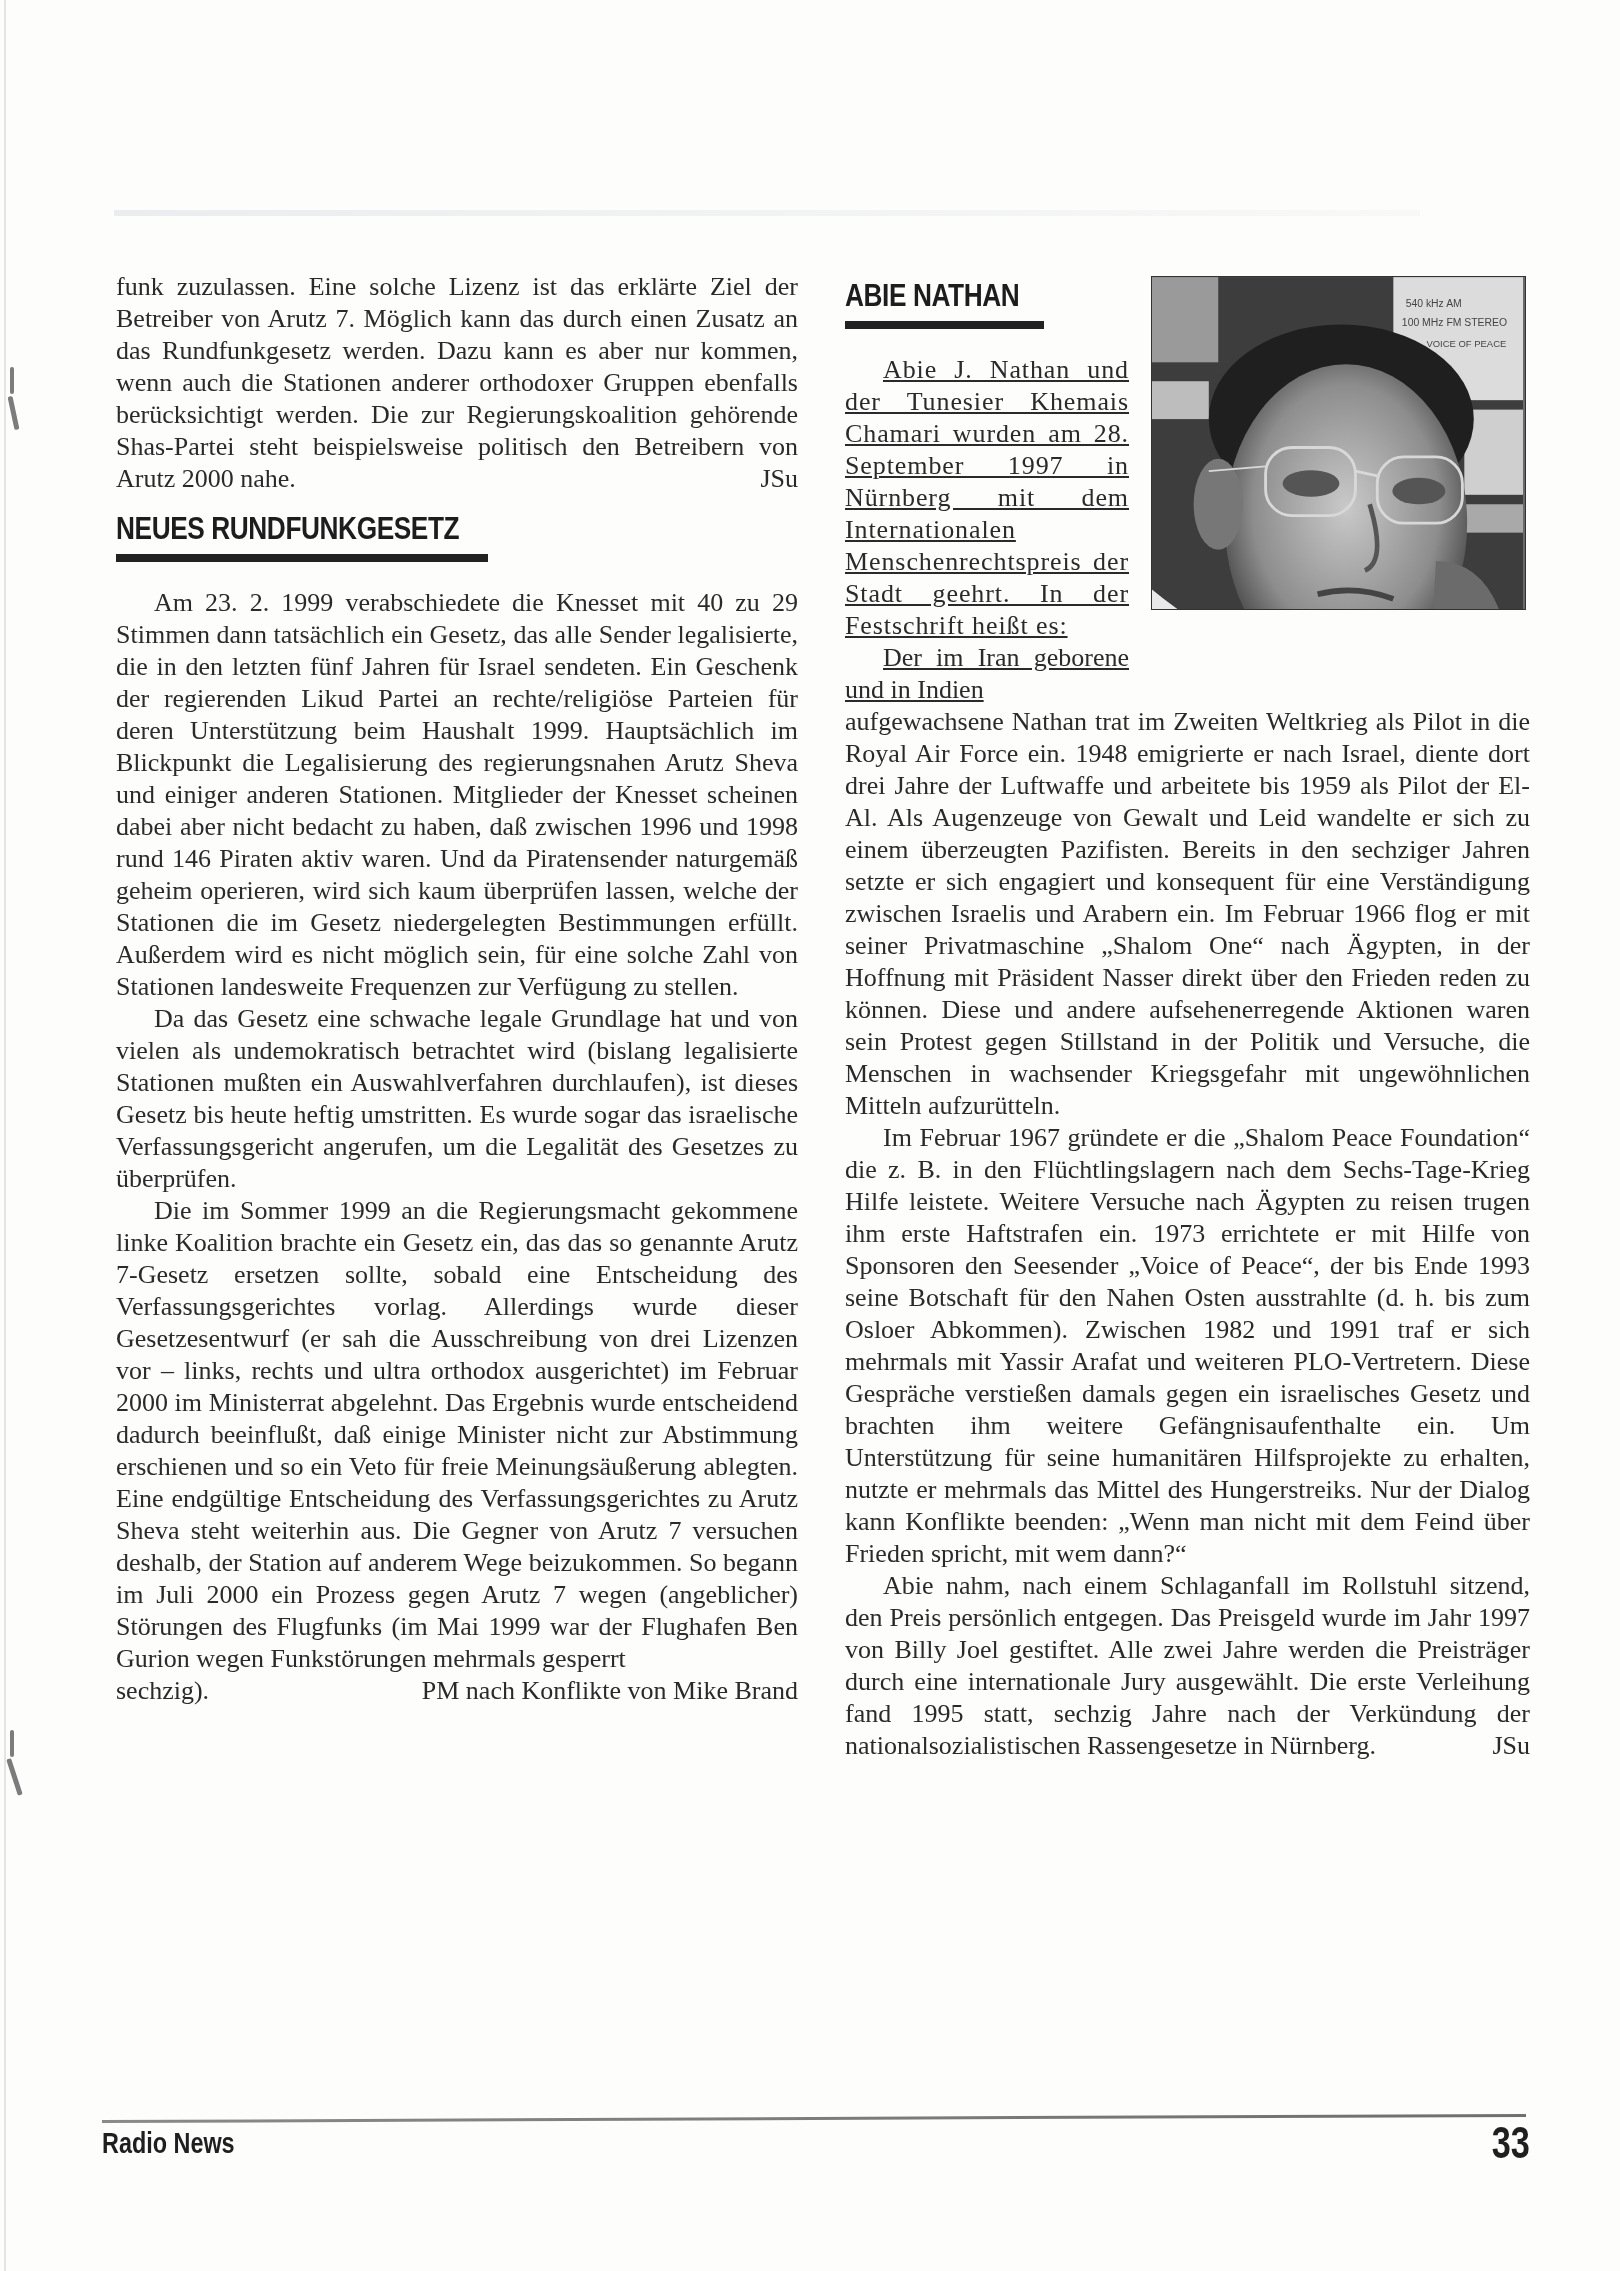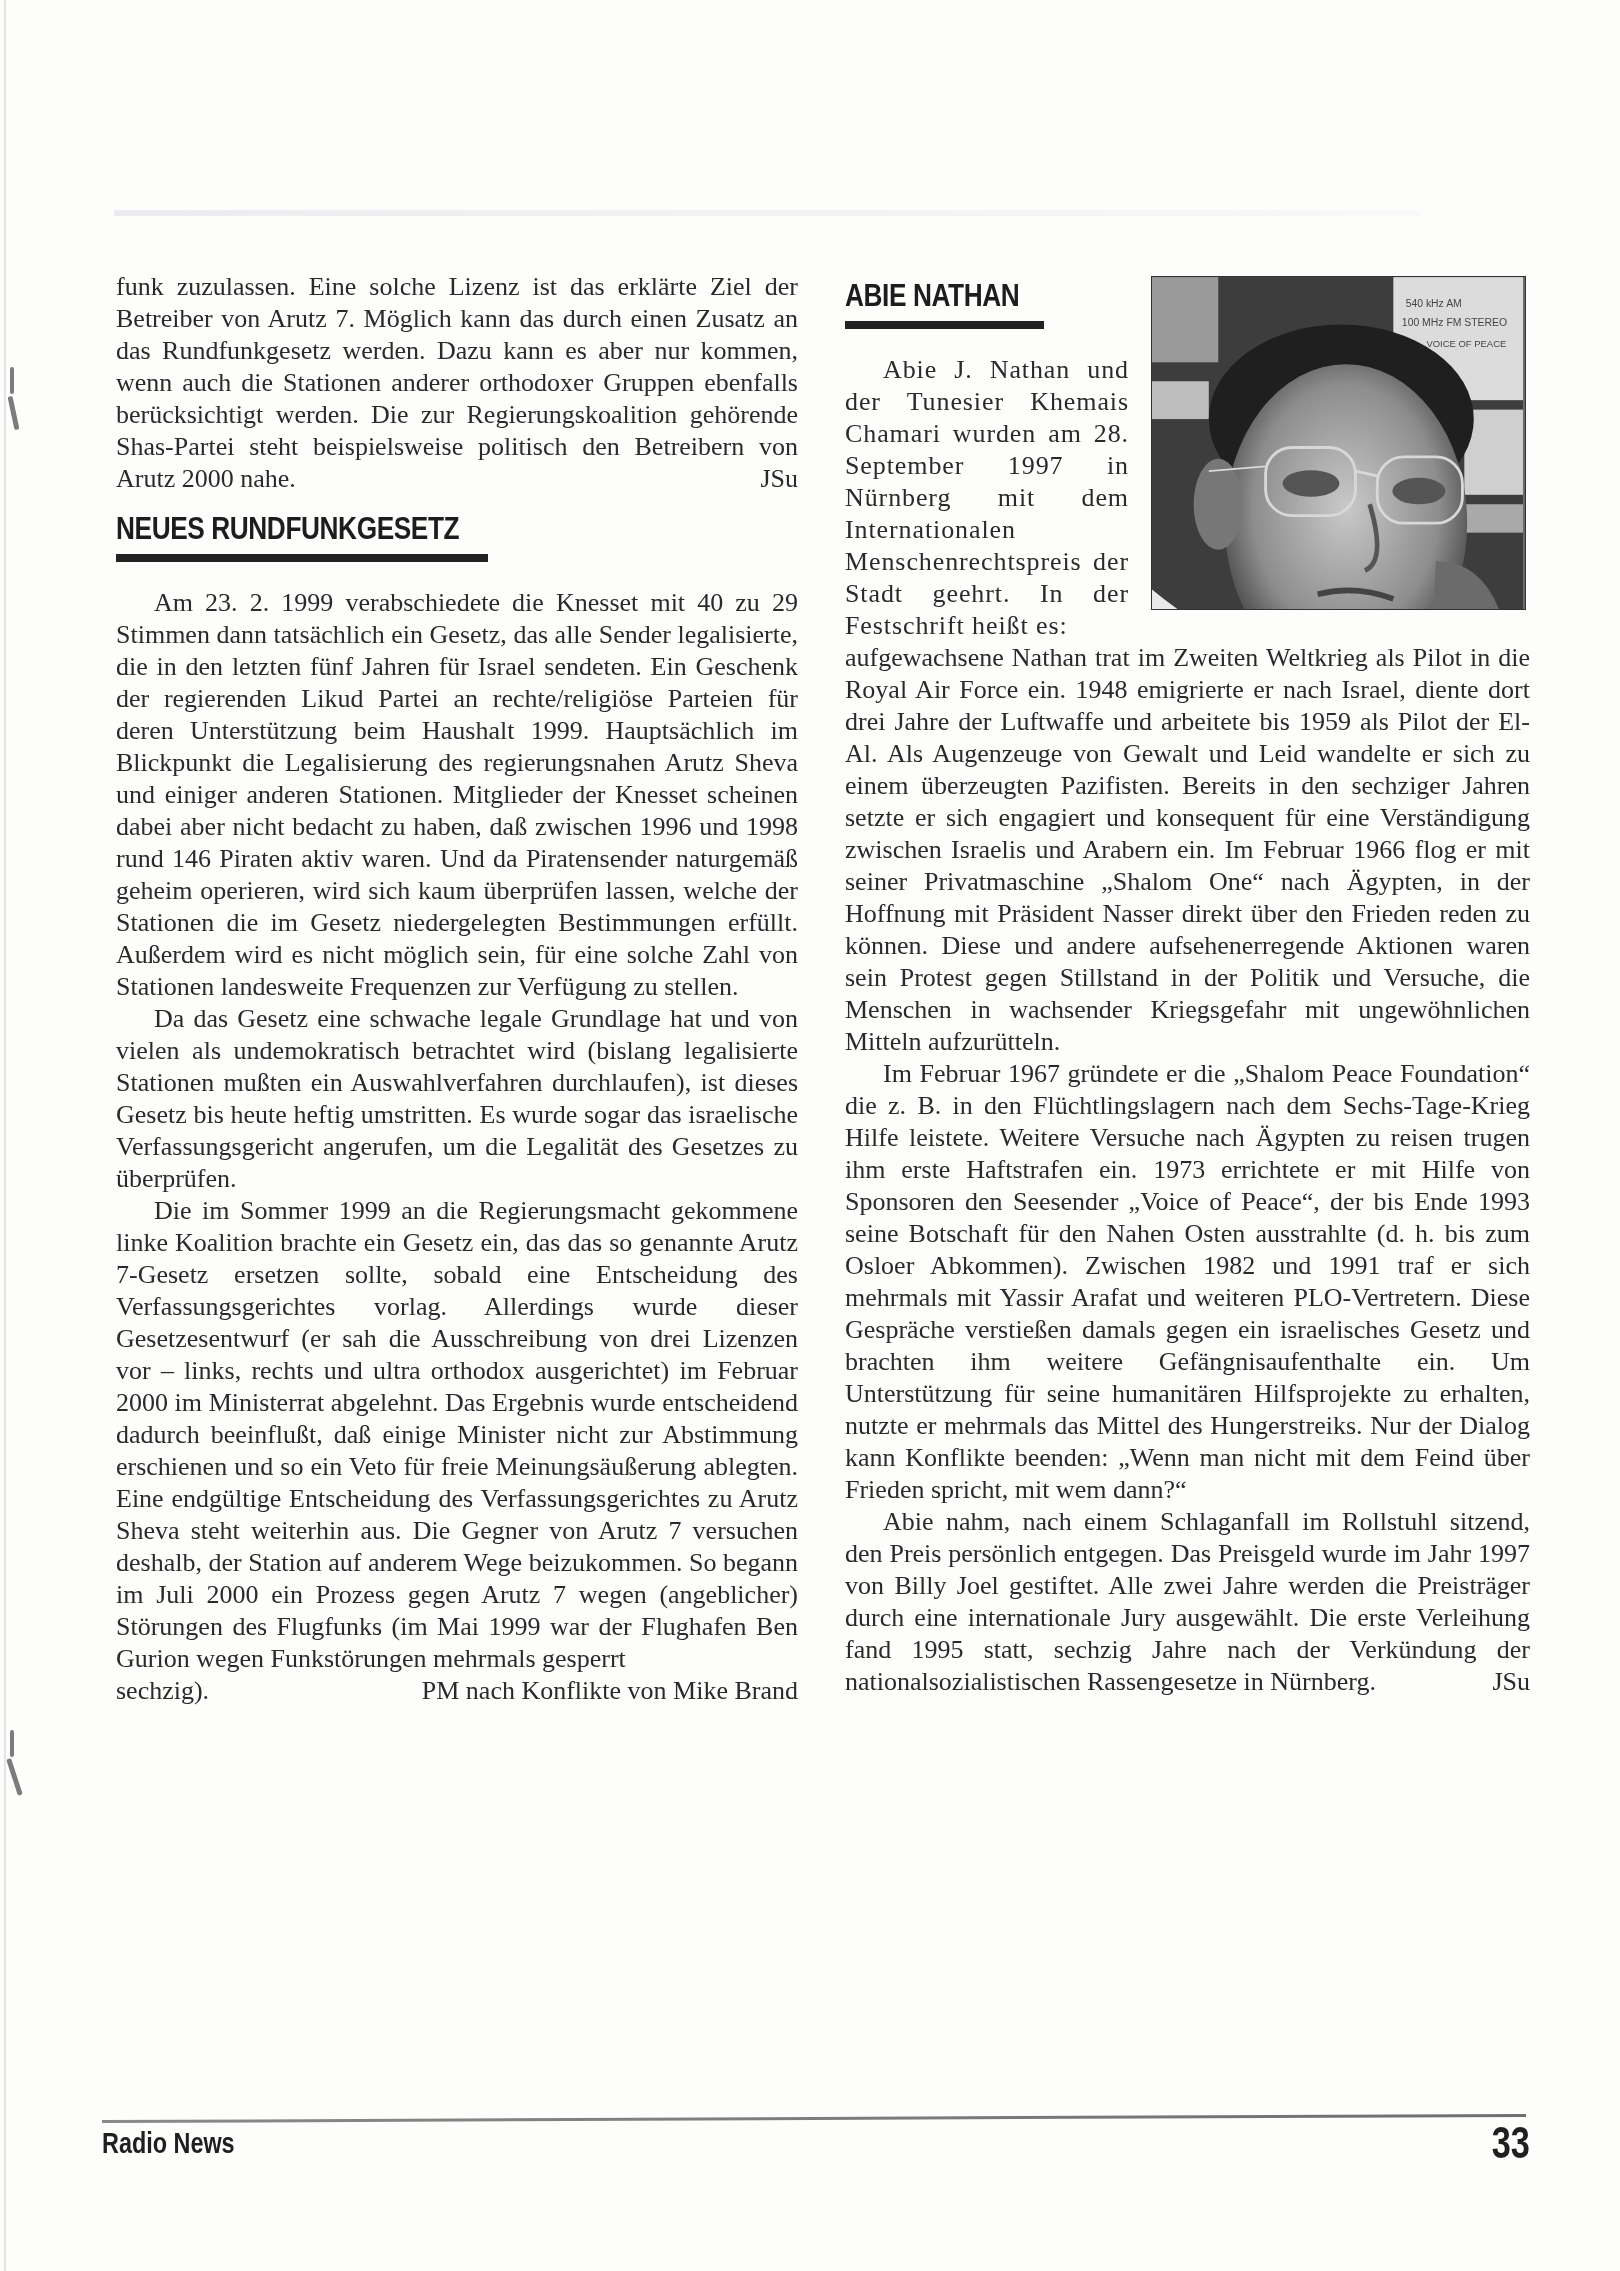--- a/index.html
+++ b/index.html
@@ -32,21 +32,21 @@
 
   .heading-2-block { margin-top: 15px; }
   .bar-left { width: 372px; }
   .bar-right { width: 199px; }
 
   .photo-frame {
     position: absolute; left: 1151px; top: 276px; width: 375px; height: 334px;
     border: 1.9px solid #333; overflow: hidden; box-sizing: border-box;
     background: #6a6a6a;
   }
-  .right-narrow { width: 284px; }
+  .right-narrow { width: 284px; text-decoration: underline; }
 
   .footer-rule { position: absolute; left: 102px; top: 2117px; width: 1424px; height: 2.8px;
     background: linear-gradient(90deg, #8a8a8a, #6f6f6f); transform: rotate(-0.25deg); }
   .footer-left, .footer-right {
     position: absolute; top: 2126px;
     font-family: "Liberation Sans", "DejaVu Sans", sans-serif; font-weight: bold; color: #1f1f1f;
     transform: scaleX(0.78);
   }
   .footer-left { left: 102px; font-size: 30px; transform-origin: left top; }
   .footer-right { right: 90px; font-size: 44px; top: 2118px; transform-origin: right top; }
@@ -115,20 +115,21 @@
     <path d="M140 410 Q210 440 250 490 L200 490 Z" fill="#bdbdbd"></path>
   </svg>
 </div>
 
 <div class="column col-right">
   <h2 class="section-heading">ABIE NATHAN</h2>
   <div class="heading-bar bar-right"></div>
 
   <div class="right-narrow">
     <p class="indent" style="letter-spacing:0.9px;">Abie J. Nathan und der Tunesier Khemais Chamari wurden am 28. September 1997 in Nürnberg mit dem Internationalen Menschenrechtspreis der Stadt geehrt. In der Festschrift heißt es:</p>
+    <p class="indent">Der im Iran geborene und in Indien</p>
   </div>
   <p>aufgewachsene Nathan trat im Zweiten Weltkrieg als Pilot in die Royal Air Force ein. 1948 emigrierte er nach Israel, diente dort drei Jahre der Luftwaffe und arbeitete bis 1959 als Pilot der El-Al. Als Augenzeuge von Gewalt und Leid wandelte er sich zu einem überzeugten Pazifisten. Bereits in den sechziger Jahren setzte er sich engagiert und konsequent für eine Verständigung zwischen Israelis und Arabern ein. Im Februar 1966 flog er mit seiner Privatmaschine „Shalom One“ nach Ägypten, in der Hoffnung mit Präsident Nasser direkt über den Frieden reden zu können. Diese und andere aufsehenerregende Aktionen waren sein Protest gegen Stillstand in der Politik und Versuche, die Menschen in wachsender Kriegsgefahr mit ungewöhnlichen Mitteln aufzurütteln.</p>
   <p class="indent">Im Februar 1967 gründete er die „Shalom Peace Foundation“ die z. B. in den Flüchtlingslagern nach dem Sechs-Tage-Krieg Hilfe leistete. Weitere Versuche nach Ägypten zu reisen trugen ihm erste Haftstrafen ein. 1973 errichtete er mit Hilfe von Sponsoren den Seesender „Voice of Peace“, der bis Ende 1993 seine Botschaft für den Nahen Osten ausstrahlte (d. h. bis zum Osloer Abkommen). Zwischen 1982 und 1991 traf er sich mehrmals mit Yassir Arafat und weiteren PLO-Vertretern. Diese Gespräche verstießen damals gegen ein israelisches Gesetz und brachten ihm weitere Gefängnisaufenthalte ein. Um Unterstützung für seine humanitären Hilfsprojekte zu erhalten, nutzte er mehrmals das Mittel des Hungerstreiks. Nur der Dialog kann Konflikte beenden: „Wenn man nicht mit dem Feind über Frieden spricht, mit wem dann?“</p>
   <p class="indent">Abie nahm, nach einem Schlaganfall im Rollstuhl sitzend, den Preis persönlich entgegen. Das Preisgeld wurde im Jahr 1997 von Billy Joel gestiftet. Alle zwei Jahre werden die Preisträger durch eine internationale Jury ausgewählt. Die erste Verleihung fand 1995 statt, sechzig Jahre nach der Verkündung der nationalsozialistischen Rassengesetze in Nürnberg.</p>
   <div class="sig-line" style="margin-top:-32px; justify-content:flex-end;">
     <span>JSu</span>
   </div>
 </div>
 
 <div class="footer-rule"></div>

